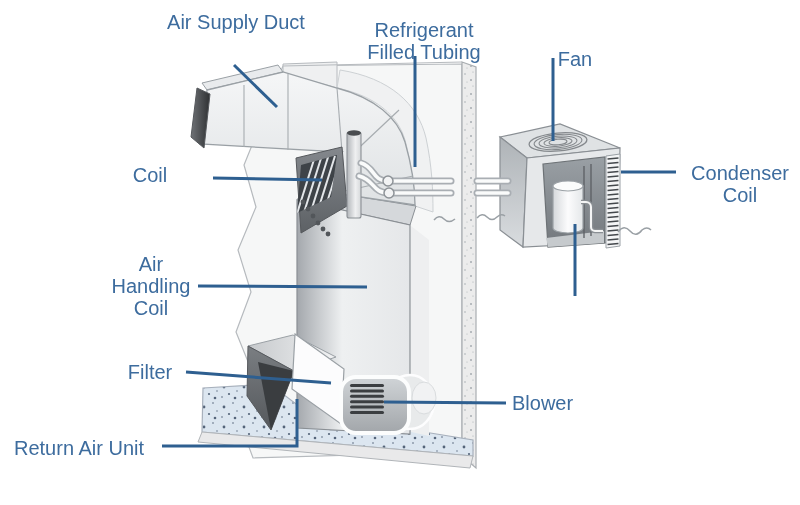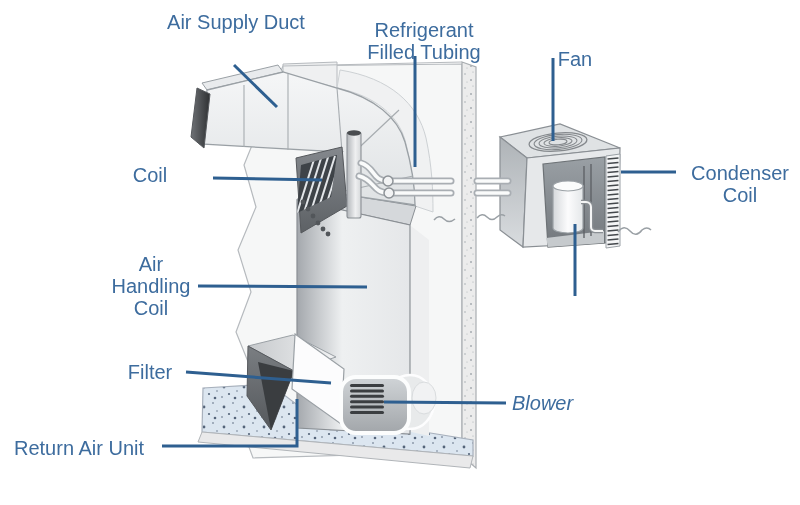--- a/index.html
+++ b/index.html
@@ -6,21 +6,21 @@
   #stage{
     position:relative;width:800px;height:505px;background:#fff;overflow:hidden;
     font-family:"Liberation Sans","DejaVu Sans",sans-serif;
   }
   #art{position:absolute;left:0;top:0;}
   .label{
     position:absolute;color:var(--label-color,#3d6c9e);
     font-size:20px;line-height:22px;text-align:center;white-space:nowrap;
     transform:translateX(-50%);
   }
-  .label.left-align{transform:none;text-align:left;font-style:italic;}
+  .label.left-align{transform:none;text-align:left;}
   .label span{display:block;}
   .leader{stroke:var(--leader-color,#2e5f90);stroke-width:3;fill:none;}
 </style>
 </head>
 <body>
 
 <div id="stage">
 
   <svg id="art" width="800" height="505" viewBox="0 0 800 505">
     <defs>

